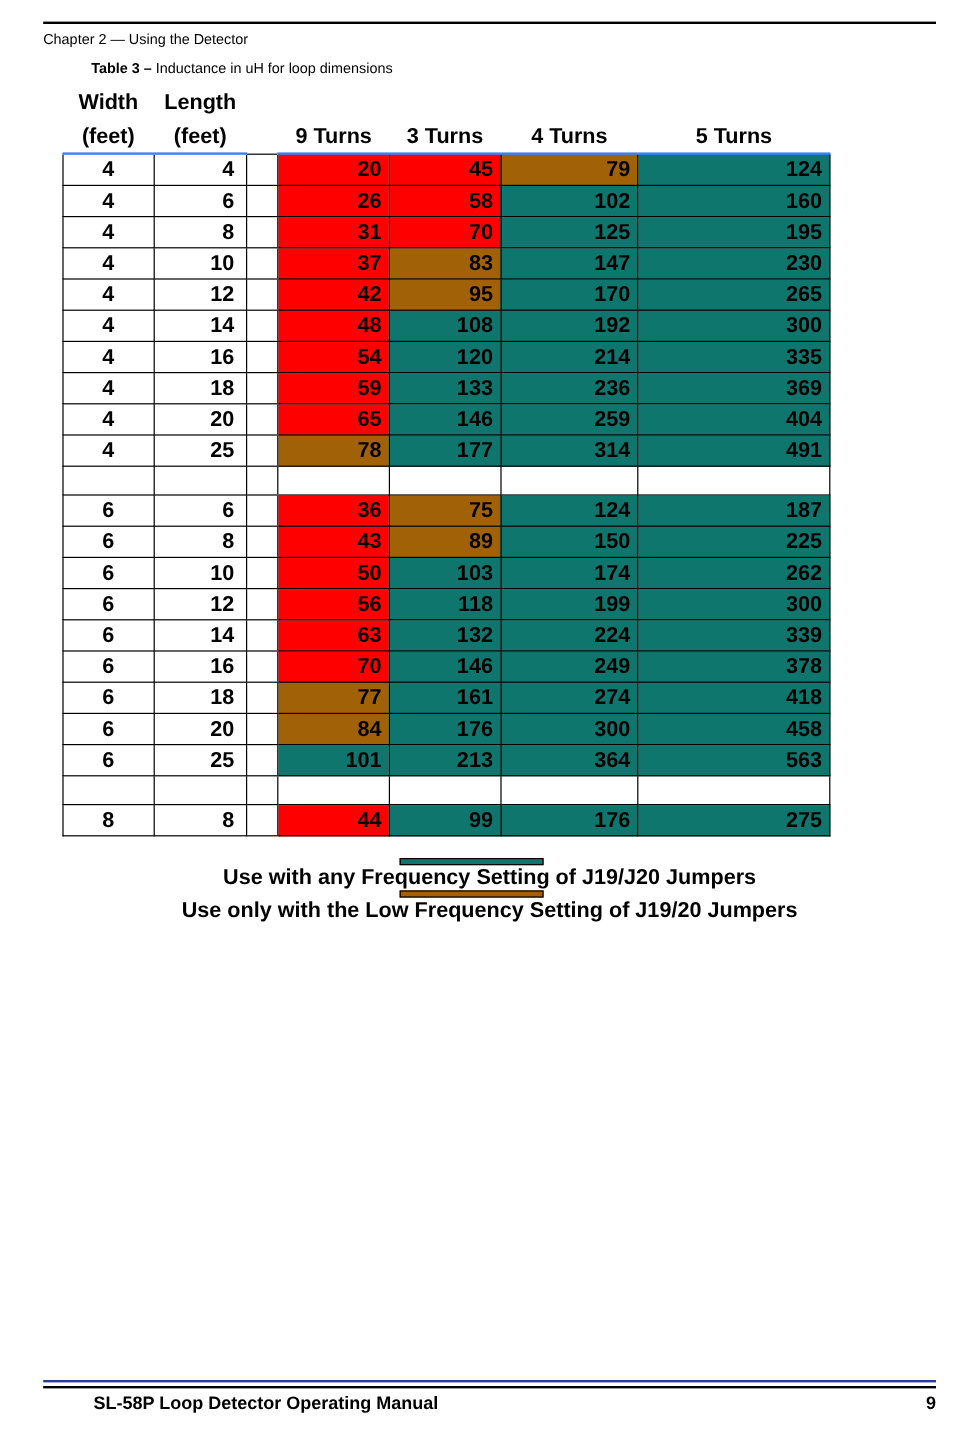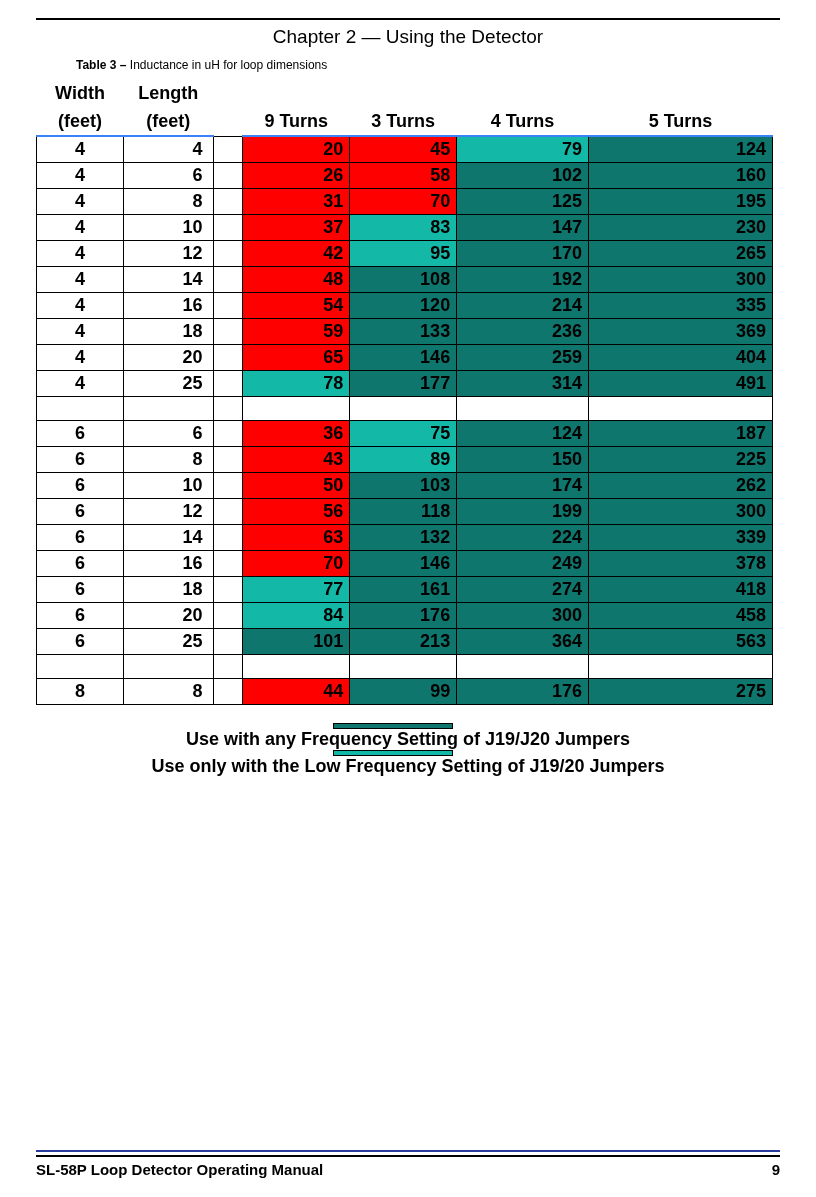--- a/index.html
+++ b/index.html
@@ -12,36 +12,36 @@
   .page {
     width: 816px;
     box-sizing: border-box;
     padding: 18px 36px 24px 36px;
   }
   .header {
     border-top: 2px solid #000;
     margin-bottom: 0;
   }
   .chapter-title {
-    text-align: center;
-    font-size: 19px;
+    text-align: left;
+    font-size: 12px;
     padding: 6px 0 10px 0;
   }
   .table-caption {
     margin-left: 40px;
     font-size: 12px;
     padding-bottom: 8px;
   }
   .table-caption b {
     font-weight: bold;
   }
   table.ind {
     border-collapse: collapse;
-    width: 737px;
-    margin-left: 0;
+    width: 640px;
+    margin-left: 16px;
   }
   table.ind th {
     font-weight: bold;
     font-size: 18px;
     padding: 3px 6px;
     line-height: 1.2;
     border: none;
   }
   table.ind th.headline {
     border-bottom: 2px solid #3b82f6;
@@ -66,21 +66,21 @@
   table.ind td.lcol { width: 72px; text-align: right; padding-right:10px; }
   table.ind td.c2 { width: 86px; }
   table.ind td.c3 { width: 86px; }
   table.ind td.c4 { width: 106px; }
   table.ind td.c5 { width: 148px; }
   .sep td {
     background: #fff;
     height: 24px;
   }
   .g { background: #0f766e; }
-  .y { background: #14b8a6; }
+  .y { background: #a16207; }
   .r { background: #ff0000; }
   .legend {
     margin-top: 18px;
     margin-left: 0;
     font-size: 18px;
     font-weight: bold;
   }
   .legend-row {
     display: flex;
     align-items: center;
@@ -107,20 +107,21 @@
   .footer-line2 {
     border-top: 2px solid #000;
     margin-top: 3px;
   }
   .footer {
     display: flex;
     justify-content: space-between;
     font-size: 15px;
     font-weight: bold;
     padding-top: 4px;
+    margin-left: 42px;
   }
 </style>
 </head>
 <body>
 
 <div class="page">
   <div class="header"></div>
   <div class="chapter-title">Chapter 2 — Using the Detector</div>
 
   <div class="table-caption">

